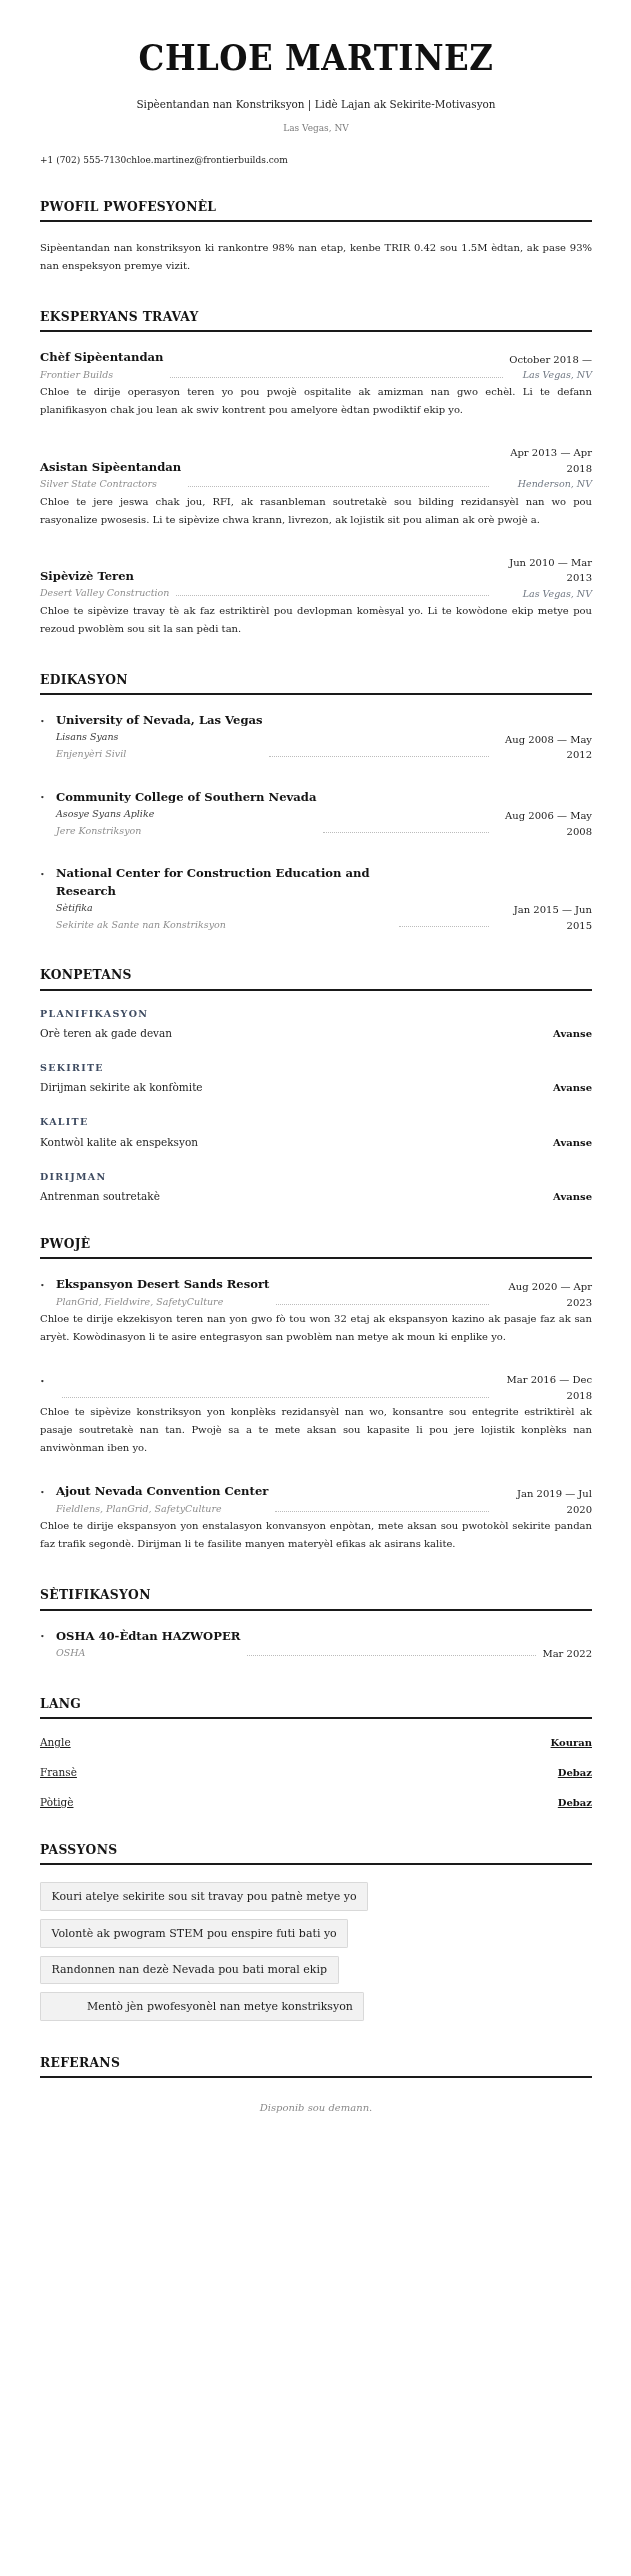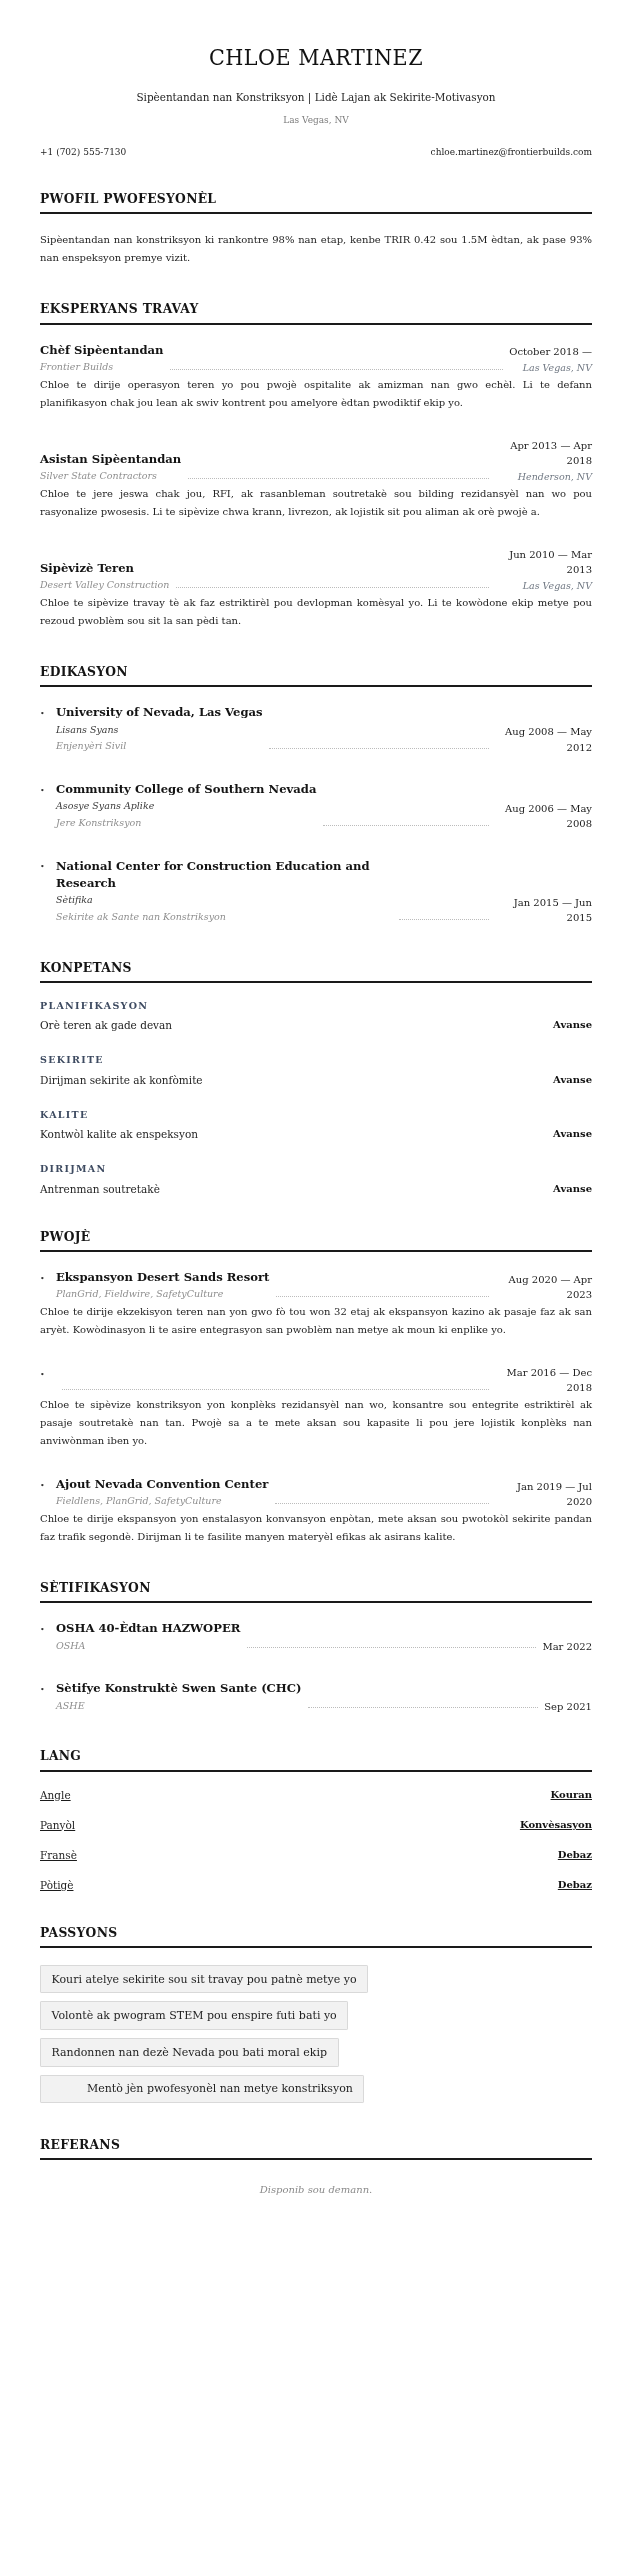--- a/index.html
+++ b/index.html
@@ -15,43 +15,42 @@
     -webkit-font-smoothing: antialiased;
   }
   .page {
     padding: 36px 40px 74px 40px;
     box-sizing: border-box;
   }
 
   
   .hdr { text-align: center; }
   .hdr-name {
-    margin: 8px;
-    font-size: 23px;
-    font-weight: 400;
+    margin: 0;
+    font-size: 36px;
+    font-weight: 700;
     font-stretch: condensed;
     letter-spacing: 0.5px;
     color: #111111;
     line-height: 1.2;
   }
   .hdr-tagline {
     margin-top: 18px;
     font-size: 11.6px;
     font-stretch: condensed;
     color: #222222;
   }
   .hdr-location {
     margin-top: 11.6px;
     font-size: 9px;
     color: #7d7d7d;
   }
   .contact-row {
     margin-top: 22px;
     display: flex;
-    justify-content: space-between;
     align-items: baseline;
     font-size: 9px;
     color: #1e1e1e;
   }
 
   
   section { margin-top: 33px; }
   .sec-title {
     margin: 0 0 17px 0;
     font-size: 13.7px;
@@ -138,21 +137,21 @@
   .skill-cat {
     font-size: 9.5px;
     font-weight: 700;
     letter-spacing: 1.3px;
     color: #3e4b61;
     margin-bottom: 8.4px;
   }
   .kv-row {
     display: flex;
     justify-content: space-between;
-    align-items: flex-start;
+    align-items: flex-end;
   }
   .kv-name { font-size: 10.5px; color: #1e1e1e; }
   .kv-level { font-size: 10px; font-weight: 700; color: #111111; }
 
   
   .lang-row { margin-bottom: 18px; text-decoration: underline; }
   .lang-row:last-child { margin-bottom: 0; }
 
   
   .tag {
@@ -385,45 +384,28 @@
           <div class="entry-title">OSHA 40-Èdtan HAZWOPER</div>
           <div class="entry-sub">OSHA</div>
         </div>
         <div class="leader"></div>
         <div class="entry-right">
           <div class="entry-dates">Mar 2022</div>
         </div>
       </div>
     </div>
 
-    <div class="entry">
-      <div class="entry-head">
-        <span class="bullet"></span>
-        <div class="entry-left">
-          <div class="entry-title">Sètifye Konstruktè Swen Sante (CHC)</div>
-          <div class="entry-sub">ASHE</div>
-        </div>
-        <div class="leader"></div>
-        <div class="entry-right">
-          <div class="entry-dates">Sep 2021</div>
-        </div>
-      </div>
-    </div>
   </section>
 
   <section>
     <h2 class="sec-title">LANG</h2>
 
     <div class="kv-row lang-row">
       <span class="kv-name">Angle</span>
       <span class="kv-level">Kouran</span>
-    </div>
-    <div class="kv-row lang-row">
-      <span class="kv-name">Panyòl</span>
-      <span class="kv-level">Konvèsasyon</span>
     </div>
     <div class="kv-row lang-row">
       <span class="kv-name">Fransè</span>
       <span class="kv-level">Debaz</span>
     </div>
     <div class="kv-row lang-row">
       <span class="kv-name">Pòtigè</span>
       <span class="kv-level">Debaz</span>
     </div>
   </section>

